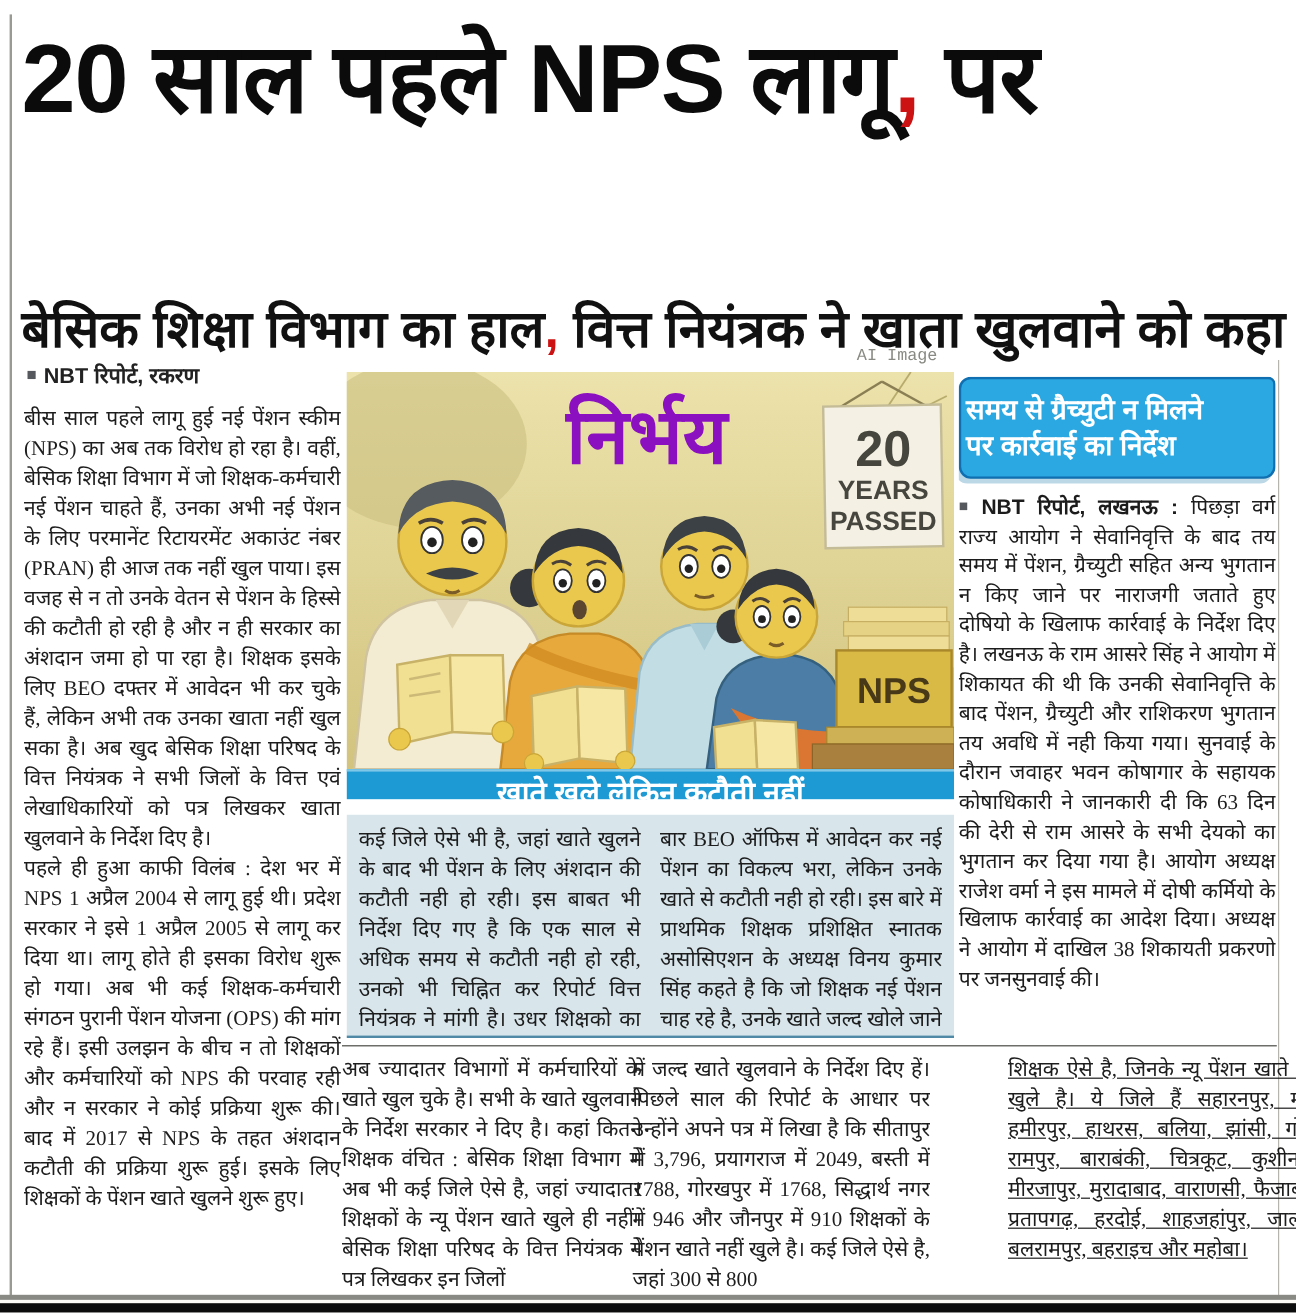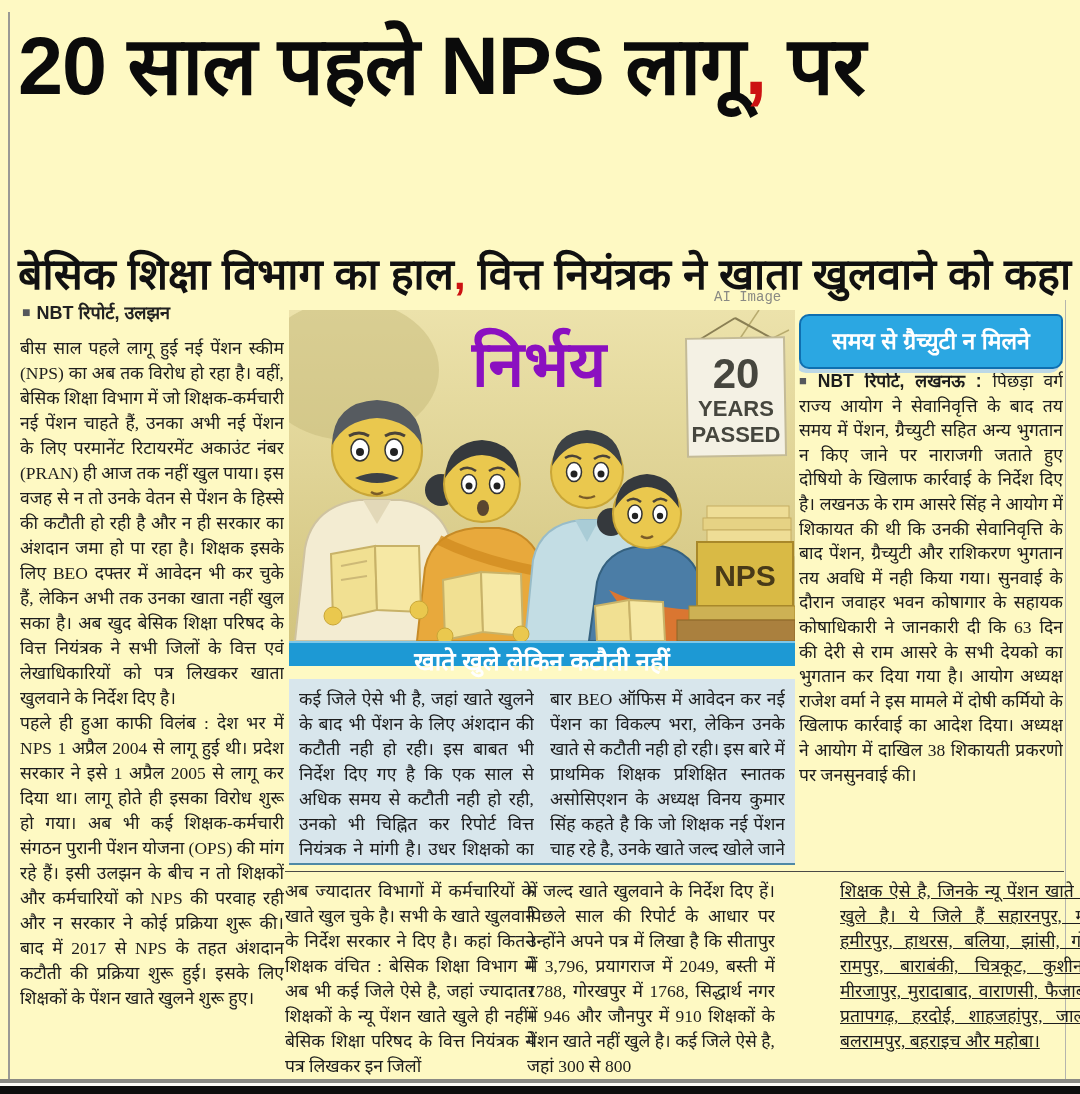--- a/index.html
+++ b/index.html
@@ -1,19 +1,19 @@
 <!DOCTYPE html>
 <html><head>
 <meta charset="utf-8">
 <style>
   * { margin:0; padding:0; box-sizing:border-box; }
   html,body { background:#e8e8e4; }
   .paper {
     position:relative; width:1080px; height:1094px;
-    background:#fef9c3; overflow:hidden;
+    background:#ffffff; overflow:hidden;
     font-family:"Liberation Serif","DejaVu Sans",serif;
     color:#1c1c1c;
   }
   .edge-left { position:absolute; left:8px; top:12px; width:2px; height:1070px; background:#9a9a94; }
   .edge-right { position:absolute; left:1065px; top:300px; width:1px; height:780px; background:#b5b5ae; }
 
   .headline { position:absolute; left:18px; top:10px; width:1050px; font-weight:bold; color:#0b0b0b; letter-spacing:-1px; line-height:112px; font-size:81px; white-space:nowrap; font-family:"Liberation Sans","DejaVu Sans",sans-serif; }
   .headline .red { color:#cc1212; }
   .subheadline { position:absolute; left:18px; top:243px; width:1050px; font-weight:bold; font-size:43px; color:#111; white-space:nowrap; font-family:"Liberation Sans","DejaVu Sans",sans-serif; }
   .subheadline .red { color:#cc1212; }
@@ -38,22 +38,22 @@
   .infobox .col { flex:1; font-size:17.5px; line-height:25px; text-align:justify; overflow:hidden; }
 
   .rule-mid { position:absolute; left:285px; top:871px; width:779px; height:1px; background:#4a4a46; }
 
   .bcol { position:absolute; top:879px; height:200px; overflow:hidden; }
   .bcol1 { left:285px; width:250px; }
   .bcol2 { left:527px; width:248px; }
   .bcol3 { left:840px; width:264px;text-decoration:underline; }
 
   .sidebar { position:absolute; left:799px; top:314px; width:264px; height:552px; overflow:hidden; }
-  .side-head { position:relative; background:#2ba7e2; border:2px solid #0f6fb0; border-radius:10px 6px 10px 10px; color:#fff; font-weight:bold; font-size:23px; text-align:center; line-height:30px; padding:10px 4px 11px 4px; font-family:"Liberation Sans","DejaVu Sans",sans-serif; box-shadow:-3px 4px 0 #bcd8e6; }
-  .side-body { margin-top:0; font-size:17.5px; line-height:24.6px; text-align:justify; }
+  .side-head { position:relative; background:#2ba7e2; border:2px solid #0f6fb0; border-radius:10px 6px 10px 10px; color:#fff; font-weight:bold; font-size:23px; line-height:30px; padding:10px 4px 11px 4px; font-family:"Liberation Sans","DejaVu Sans",sans-serif; box-shadow:-3px 4px 0 #bcd8e6; }
+  .side-body { margin-top:11px; font-size:17.5px; line-height:24.6px; text-align:justify; }
   .side-body .sq { color:#55585c; font-size:13px; vertical-align:2px; margin-right:5px; }
   .side-body .by { font-weight:bold; font-family:"Liberation Sans","DejaVu Sans",sans-serif; font-size:17.5px; }
 
   .bottom-bar { position:absolute; left:0; top:1083px; width:1080px; height:11px; background:#0d0d0d; border-top:3px solid #fdfcf7; box-shadow:0 -4px 0 #8a8a84; }
 </style>
 </head>
 <body>
 
 <div class="paper">
 
@@ -61,21 +61,21 @@
   <div class="edge-right"></div>
 
   <div class="headline">
     <div><span>20 साल पहले NPS लागू</span><span class="red">,</span><span> पर</span></div>
   </div>
 
   <div class="subheadline"><span>बेसिक शिक्षा विभाग का हाल</span><span class="red">,</span><span> वित्त नियंत्रक ने खाता खुलवाने को कहा</span></div>
 
   <div class="credit">AI Image</div>
 
-  <div class="byline byline-left"><span class="sq">■</span><span>NBT रिपोर्ट, उलझन</span></div>
+  <div class="byline byline-left"><span class="sq">■</span><span>NBT रिपोर्ट, रकरण</span></div>
 
   <div class="left-col bodytext">
     <p>बीस साल पहले लागू हुई नई पेंशन स्कीम (NPS) का अब तक विरोध हो रहा है। वहीं, बेसिक शिक्षा विभाग में जो शिक्षक-कर्मचारी नई पेंशन चाहते हैं, उनका अभी नई पेंशन के लिए परमानेंट रिटायरमेंट अकाउंट नंबर (PRAN) ही आज तक नहीं खुल पाया। इस वजह से न तो उनके वेतन से पेंशन के हिस्से की कटौती हो रही है और न ही सरकार का अंशदान जमा हो पा रहा है। शिक्षक इसके लिए BEO दफ्तर में आवेदन भी कर चुके हैं, लेकिन अभी तक उनका खाता नहीं खुल सका है। अब खुद बेसिक शिक्षा परिषद के वित्त नियंत्रक ने सभी जिलों के वित्त एवं लेखाधिकारियों को पत्र लिखकर खाता खुलवाने के निर्देश दिए है।</p>
     <p><span class="lead">पहले ही हुआ काफी विलंब : </span><span>देश भर में NPS 1 अप्रैल 2004 से लागू हुई थी। प्रदेश सरकार ने इसे 1 अप्रैल 2005 से लागू कर दिया था। लागू होते ही इसका विरोध शुरू हो गया। अब भी कई शिक्षक-कर्मचारी संगठन पुरानी पेंशन योजना (OPS) की मांग रहे हैं। इसी उलझन के बीच न तो शिक्षकों और कर्मचारियों को NPS की परवाह रही और न सरकार ने कोई प्रक्रिया शुरू की। बाद में 2017 से NPS के तहत अंशदान कटौती की प्रक्रिया शुरू हुई। इसके लिए शिक्षकों के पेंशन खाते खुलने शुरू हुए।</span></p>
   </div>
 
   <div class="figure">
     <svg width="506" height="331" viewBox="0 0 506 331">
       <defs>
         <linearGradient id="bg" x1="0" y1="0" x2="0" y2="1">
@@ -202,20 +202,21 @@
 
   <div class="bcol bcol1 bodytext">
     <span>अब ज्यादातर विभागों में कर्मचारियों के खाते खुल चुके है। सभी के खाते खुलवाने के निर्देश सरकार ने दिए है। </span><span class="lead">कहां कितने शिक्षक वंचित : </span><span>बेसिक शिक्षा विभाग में अब भी कई जिले ऐसे है, जहां ज्यादातर शिक्षकों के न्यू पेंशन खाते खुले ही नहीं। बेसिक शिक्षा परिषद के वित्त नियंत्रक ने पत्र लिखकर इन जिलों</span>
   </div>
   <div class="bcol bcol2 bodytext">में जल्द खाते खुलवाने के निर्देश दिए हें। पिछले साल की रिपोर्ट के आधार पर उन्होंने अपने पत्र में लिखा है कि सीतापुर में 3,796, प्रयागराज में 2049, बस्ती में 1788, गोरखपुर में 1768, सिद्धार्थ नगर में 946 और जौनपुर में 910 शिक्षकों के पेंशन खाते नहीं खुले है। कई जिले ऐसे है, जहां 300 से 800</div>
   <div class="bcol bcol3 bodytext">शिक्षक ऐसे है, जिनके न्यू पेंशन खाते नहीं खुले है। ये जिले हैं सहारनपुर, मऊ, हमीरपुर, हाथरस, बलिया, झांसी, गोंडा, रामपुर, बाराबंकी, चित्रकूट, कुशीनगर, मीरजापुर, मुरादाबाद, वाराणसी, फैजाबाद, प्रतापगढ़, हरदोई, शाहजहांपुर, जालौन, बलरामपुर, बहराइच और महोबा।</div>
 
   <div class="sidebar">
     <div class="side-head">
       <div>समय से ग्रैच्युटी न मिलने</div>
+      <div>पर कार्रवाई का निर्देश</div>
     </div>
     <div class="side-body">
       <span class="sq">■</span><span class="by">NBT रिपोर्ट, लखनऊ : </span><span>पिछड़ा वर्ग राज्य आयोग ने सेवानिवृत्ति के बाद तय समय में पेंशन, ग्रैच्युटी सहित अन्य भुगतान न किए जाने पर नाराजगी जताते हुए दोषियो के खिलाफ कार्रवाई के निर्देश दिए है। लखनऊ के राम आसरे सिंह ने आयोग में शिकायत की थी कि उनकी सेवानिवृत्ति के बाद पेंशन, ग्रैच्युटी और राशिकरण भुगतान तय अवधि में नही किया गया। सुनवाई के दौरान जवाहर भवन कोषागार के सहायक कोषाधिकारी ने जानकारी दी कि 63 दिन की देरी से राम आसरे के सभी देयको का भुगतान कर दिया गया है। आयोग अध्यक्ष राजेश वर्मा ने इस मामले में दोषी कर्मियो के खिलाफ कार्रवाई का आदेश दिया। अध्यक्ष ने आयोग में दाखिल 38 शिकायती प्रकरणो पर जनसुनवाई की।</span>
     </div>
   </div>
 
   <div class="bottom-bar"></div>
 
 </div>
 

